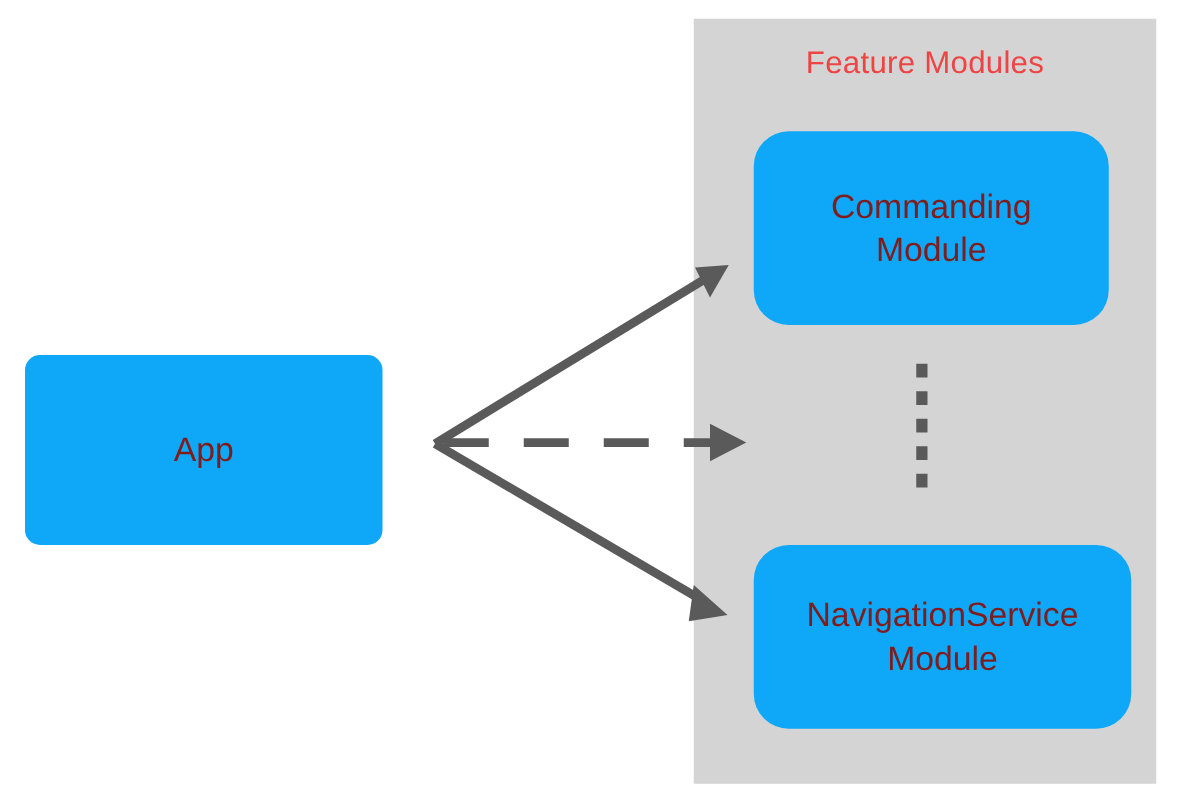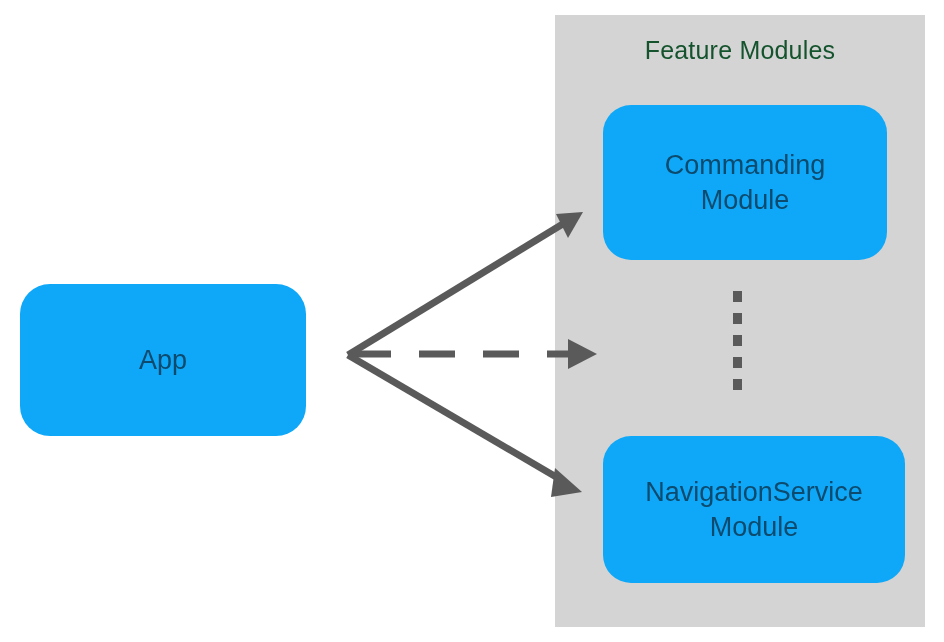--- a/index.html
+++ b/index.html
@@ -23,44 +23,44 @@
     height: 612px;
     background: #d4d4d4;
   }
   .panel-title {
     position: absolute;
     left: 555px;
     top: 36px;
     width: 370px;
     text-align: center;
     font-size: 25px;
-    color: #14532d;
+    color: #ef4444;
     letter-spacing: 0.2px;
     white-space: nowrap;
   }
   .module-box {
     position: absolute;
     background: #0fa8f8;
     border-radius: 28px;
     display: flex;
     align-items: center;
     justify-content: center;
     text-align: center;
-    color: #0c4a6e;
+    color: #7f1d1d;
     font-size: 27px;
     line-height: 1.28;
     box-sizing: border-box;
     padding: 4px 10px;
   }
   .app-box {
     left: 20px;
     top: 284px;
     width: 286px;
     height: 152px;
-    border-radius: 30px;
+    border-radius: 12px;
   }
   .commanding-box {
     left: 603px;
     top: 105px;
     width: 284px;
     height: 155px;
   }
   .navigation-box {
     left: 603px;
     top: 436px;

